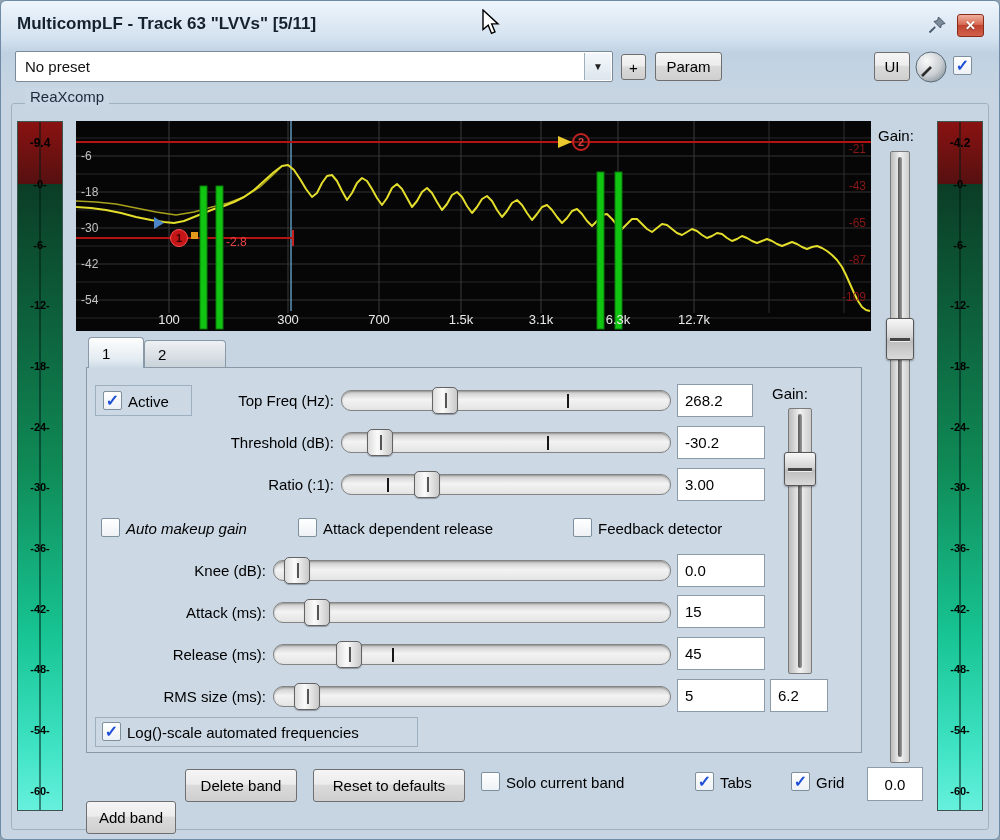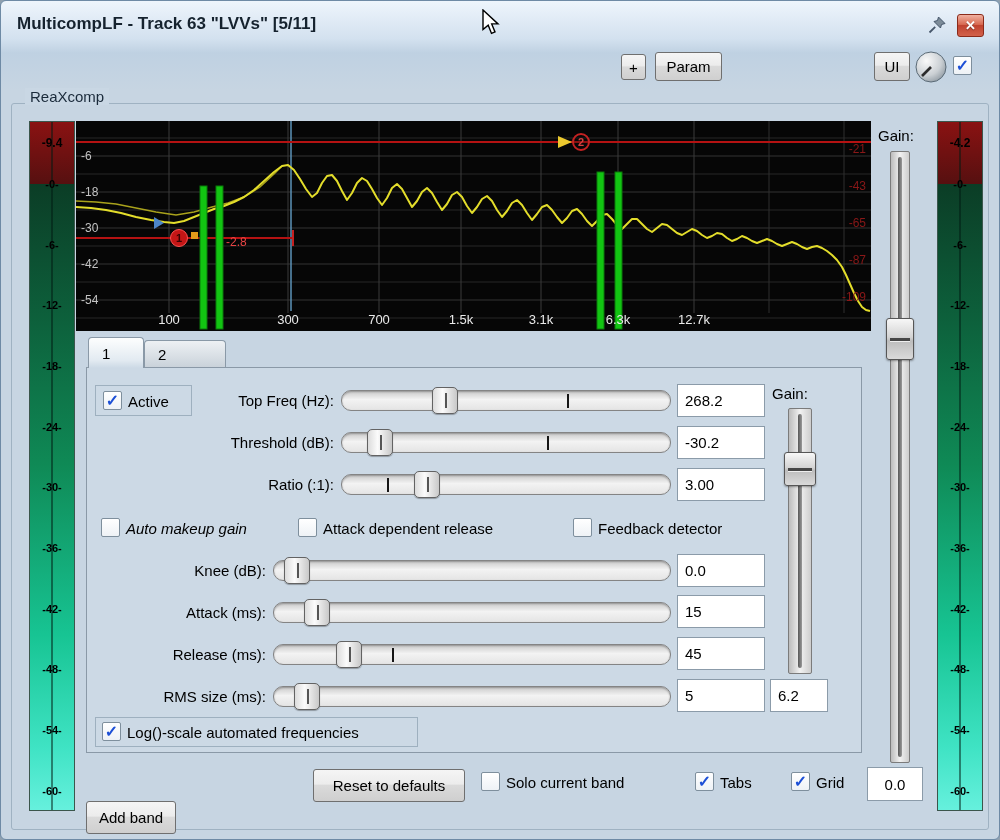--- a/index.html
+++ b/index.html
@@ -70,20 +70,26 @@
     <div class="title">MulticompLF - Track 63 "LVVs" [5/11]</div>
     <svg class="abs" style="left:926px;top:14px;" width="20" height="20" viewBox="0 0 20 20">
       <path d="M11.5 2 L18 8.5 L14.5 9.5 L13.5 13 L7 6.5 L10.5 5.5 Z" fill="#7d8c99" stroke="#46566a" stroke-width="1"></path>
       <line x1="8.2" y1="11.8" x2="2.5" y2="17.5" stroke="#46566a" stroke-width="1.8"></line>
     </svg>
     <div class="closebtn">
       <span>✕</span>
     </div>
   </div>
 
+  <div class="combo">
+    <span>No preset</span>
+    <span class="arrowzone">
+        <span>▼</span>
+      </span>
+  </div>
   <div class="btn" style="left:620px;top:53px;width:25px;height:26px;">
     <span>+</span>
   </div>
   <div class="btn" style="left:654px;top:51px;width:67px;height:29px;">
     <span>Param</span>
   </div>
   <div class="btn" style="left:873px;top:51px;width:36px;height:29px;">
     <span>UI</span>
   </div>
   <svg class="abs" style="left:913px;top:49px;" width="34" height="34" viewBox="0 0 34 34">
@@ -97,21 +103,21 @@
     <circle cx="17" cy="17" r="15" fill="url(#kg)" stroke="#5a6a76"></circle>
     <line x1="17" y1="17" x2="8" y2="26" stroke="#2c2c2c" stroke-width="2.6"></line>
   </svg>
   <div class="cb" style="left:952px;top:55px;">
     <span>✓</span>
   </div>
 
   <div class="groupbox"></div>
   <div class="grouplabel">ReaXcomp</div>
 
-  <div class="meter" style="left:16px;top:120px;margin-left:12px;">
+  <div class="meter" style="left:16px;top:120px;">
     <div class="red"></div>
     <div class="green"></div>
     <div class="split"></div>
     <div class="peak">-9.4</div>
     <span class="mlabel" style="top:56px">-0-</span>
     <span class="mlabel" style="top:117px">-6-</span>
     <span class="mlabel" style="top:177px">-12-</span>
     <span class="mlabel" style="top:238px">-18-</span>
     <span class="mlabel" style="top:299px">-24-</span>
     <span class="mlabel" style="top:359px">-30-</span>
@@ -231,21 +237,21 @@
   <div class="lbl" style="left:771px;top:384px;">Gain:</div>
   <div class="ftrack" style="left:787px;top:407px;width:24px;height:266px;"></div>
   <div class="fhandle" style="left:783px;top:451px;width:32px;height:34px;"></div>
   <div class="vbox" style="left:769px;top:678px;width:58px;height:33px;">6.2</div>
 
   <div class="lbl" style="left:150px;top:391px;width:183px;text-align:right;">Top Freq (Hz):</div>
   <div class="track" style="left:340px;top:389px;width:330px;">
     <div class="tick" style="left:225px"></div>
     <div class="thumb" style="left:90px"></div>
   </div>
-  <div class="vbox" style="left:676px;top:383px;width:88px;height:33px;">268.2</div>
+  <div class="vbox" style="left:676px;top:383px;width:76px;height:33px;">268.2</div>
 
   <div class="lbl" style="left:150px;top:433px;width:183px;text-align:right;">Threshold (dB):</div>
   <div class="track" style="left:340px;top:431px;width:330px;">
     <div class="tick" style="left:205px"></div>
     <div class="thumb" style="left:25px"></div>
   </div>
   <div class="vbox" style="left:676px;top:425px;width:88px;height:33px;">-30.2</div>
 
   <div class="lbl" style="left:150px;top:475px;width:183px;text-align:right;">Ratio (:1):</div>
   <div class="track" style="left:340px;top:473px;width:330px;">
@@ -288,20 +294,23 @@
 
   <div class="cbframe" style="left:94px;top:716px;width:323px;height:30px;"></div>
   <div class="cb" style="left:101px;top:721px;">
     <span>✓</span>
   </div>
   <div class="lbl" style="left:126px;top:723px;">Log()-scale automated frequencies</div>
 
   <div class="btn" style="left:85px;top:768px;width:90px;height:33px;margin-top:32px;">
     <span>Add band</span>
   </div>
+  <div class="btn" style="left:184px;top:768px;width:112px;height:33px;">
+    <span>Delete band</span>
+  </div>
   <div class="btn" style="left:312px;top:768px;width:152px;height:33px;">
     <span>Reset to defaults</span>
   </div>
   <div class="cb" style="left:480px;top:771px;"></div>
   <div class="lbl" style="left:505px;top:773px;">Solo current band</div>
   <div class="cb" style="left:694px;top:771px;">
     <span>✓</span>
   </div>
   <div class="lbl" style="left:719px;top:773px;">Tabs</div>
   <div class="cb" style="left:790px;top:771px;">

